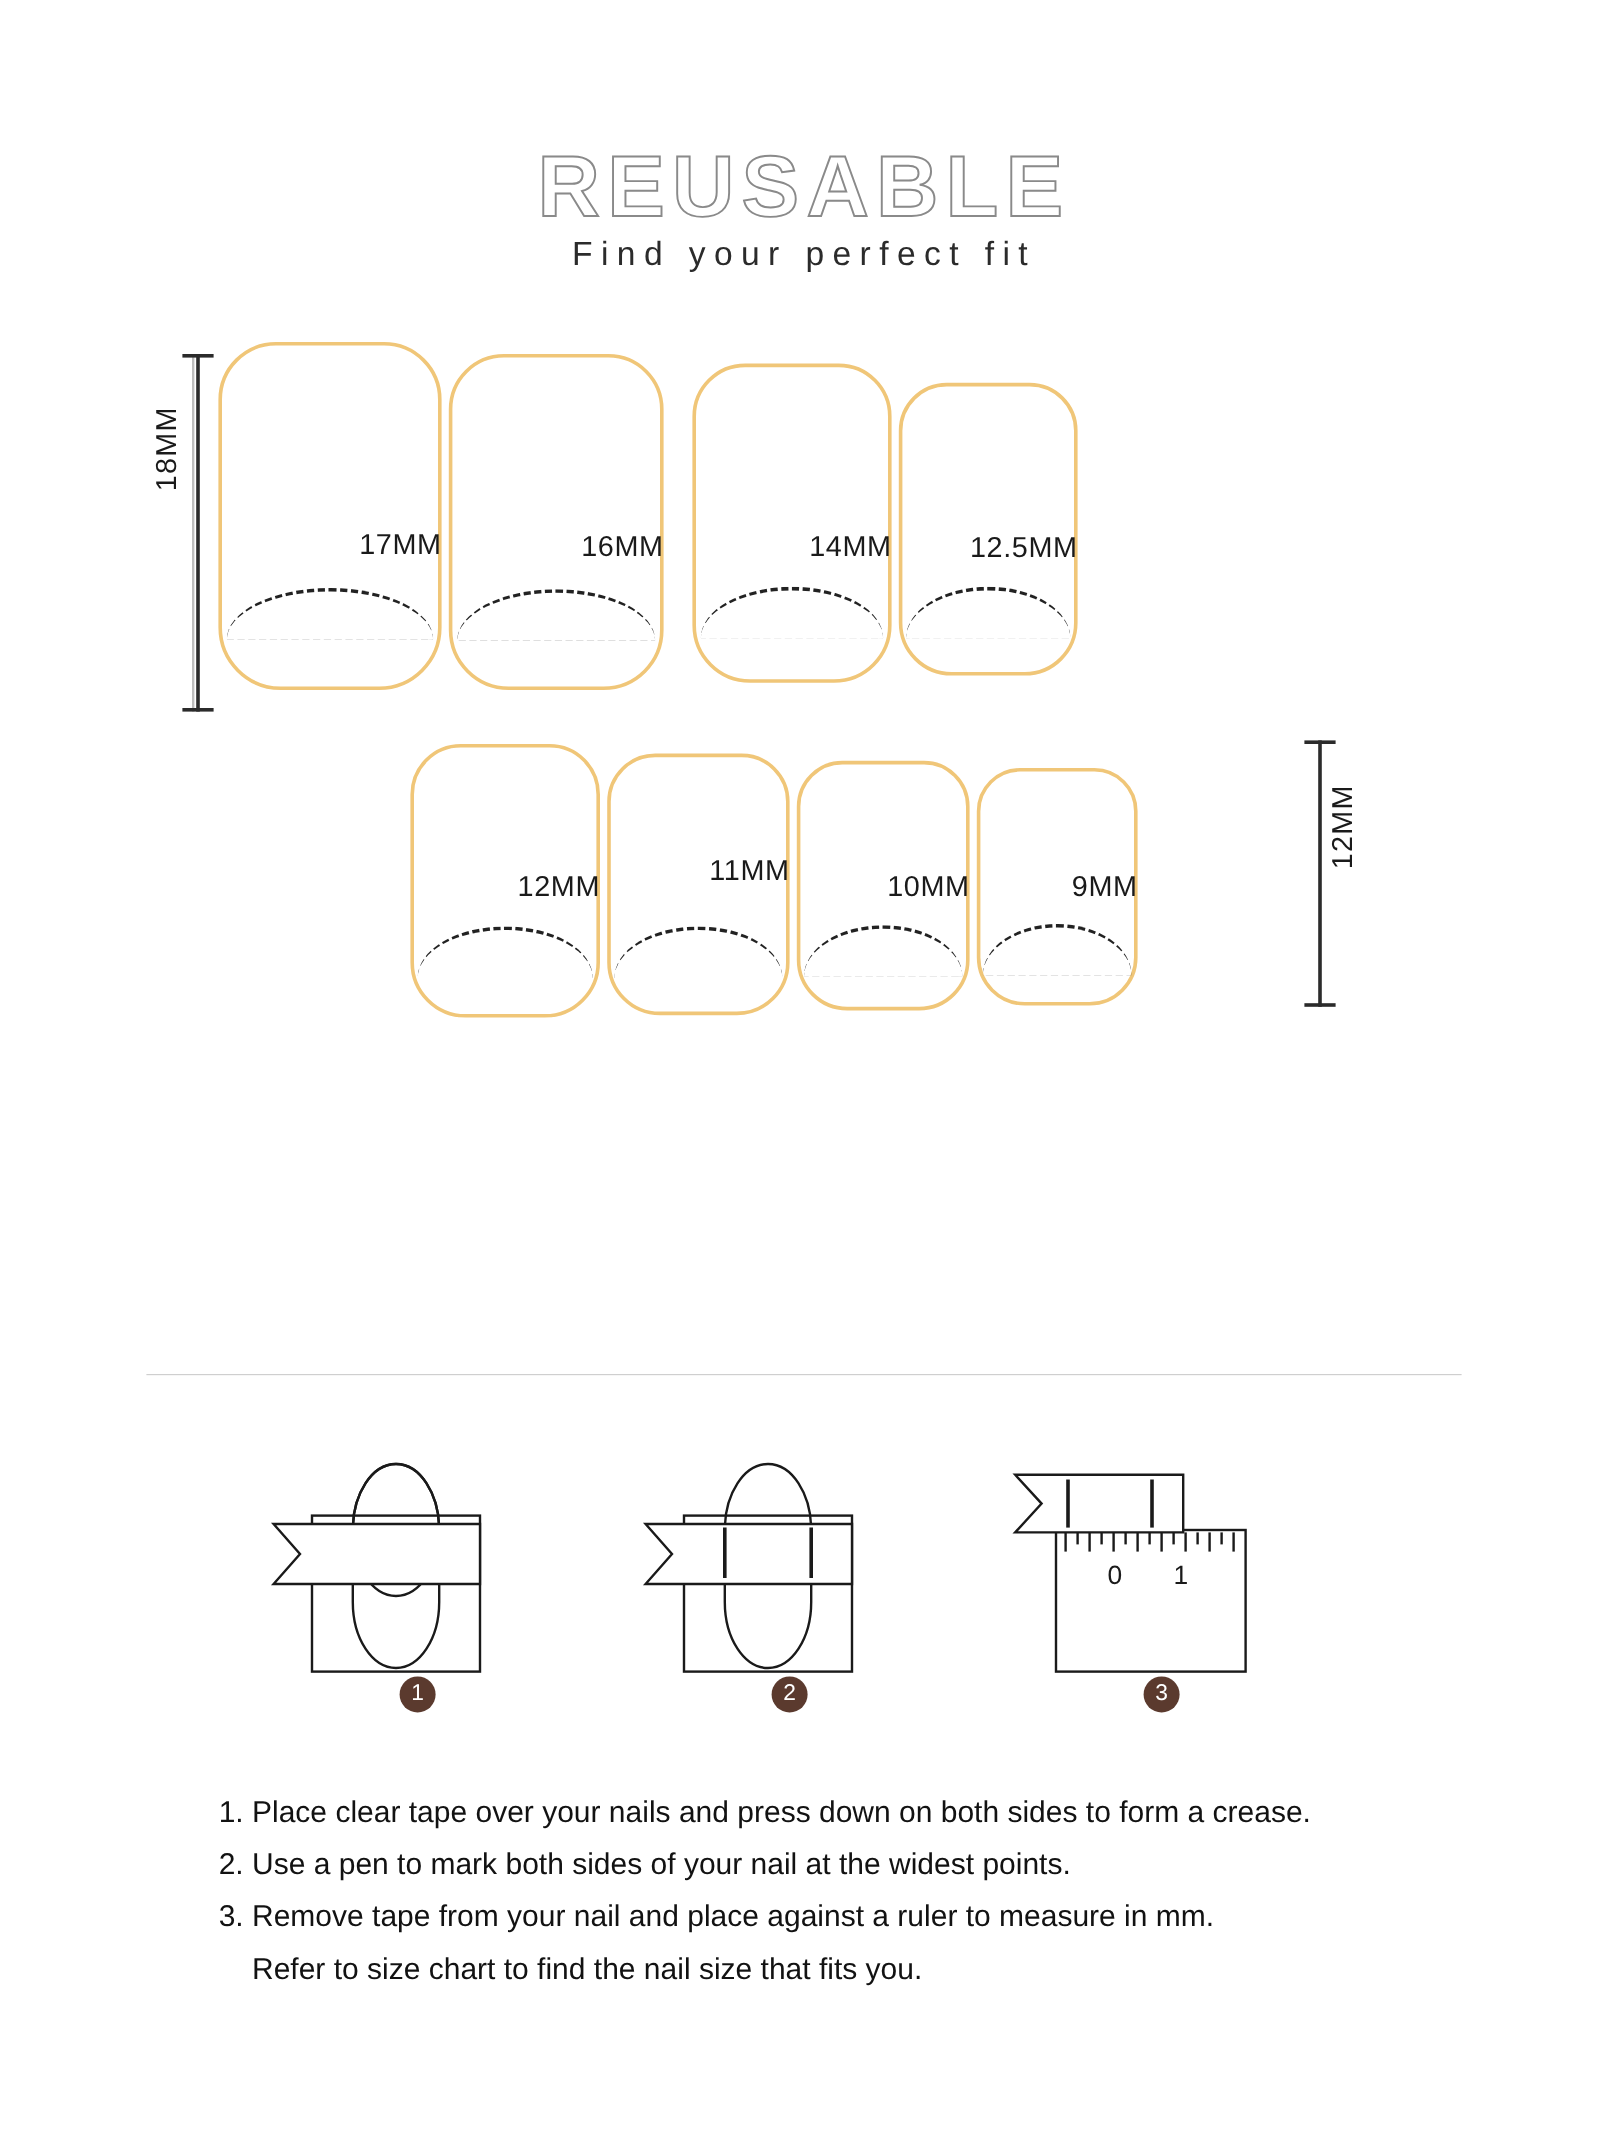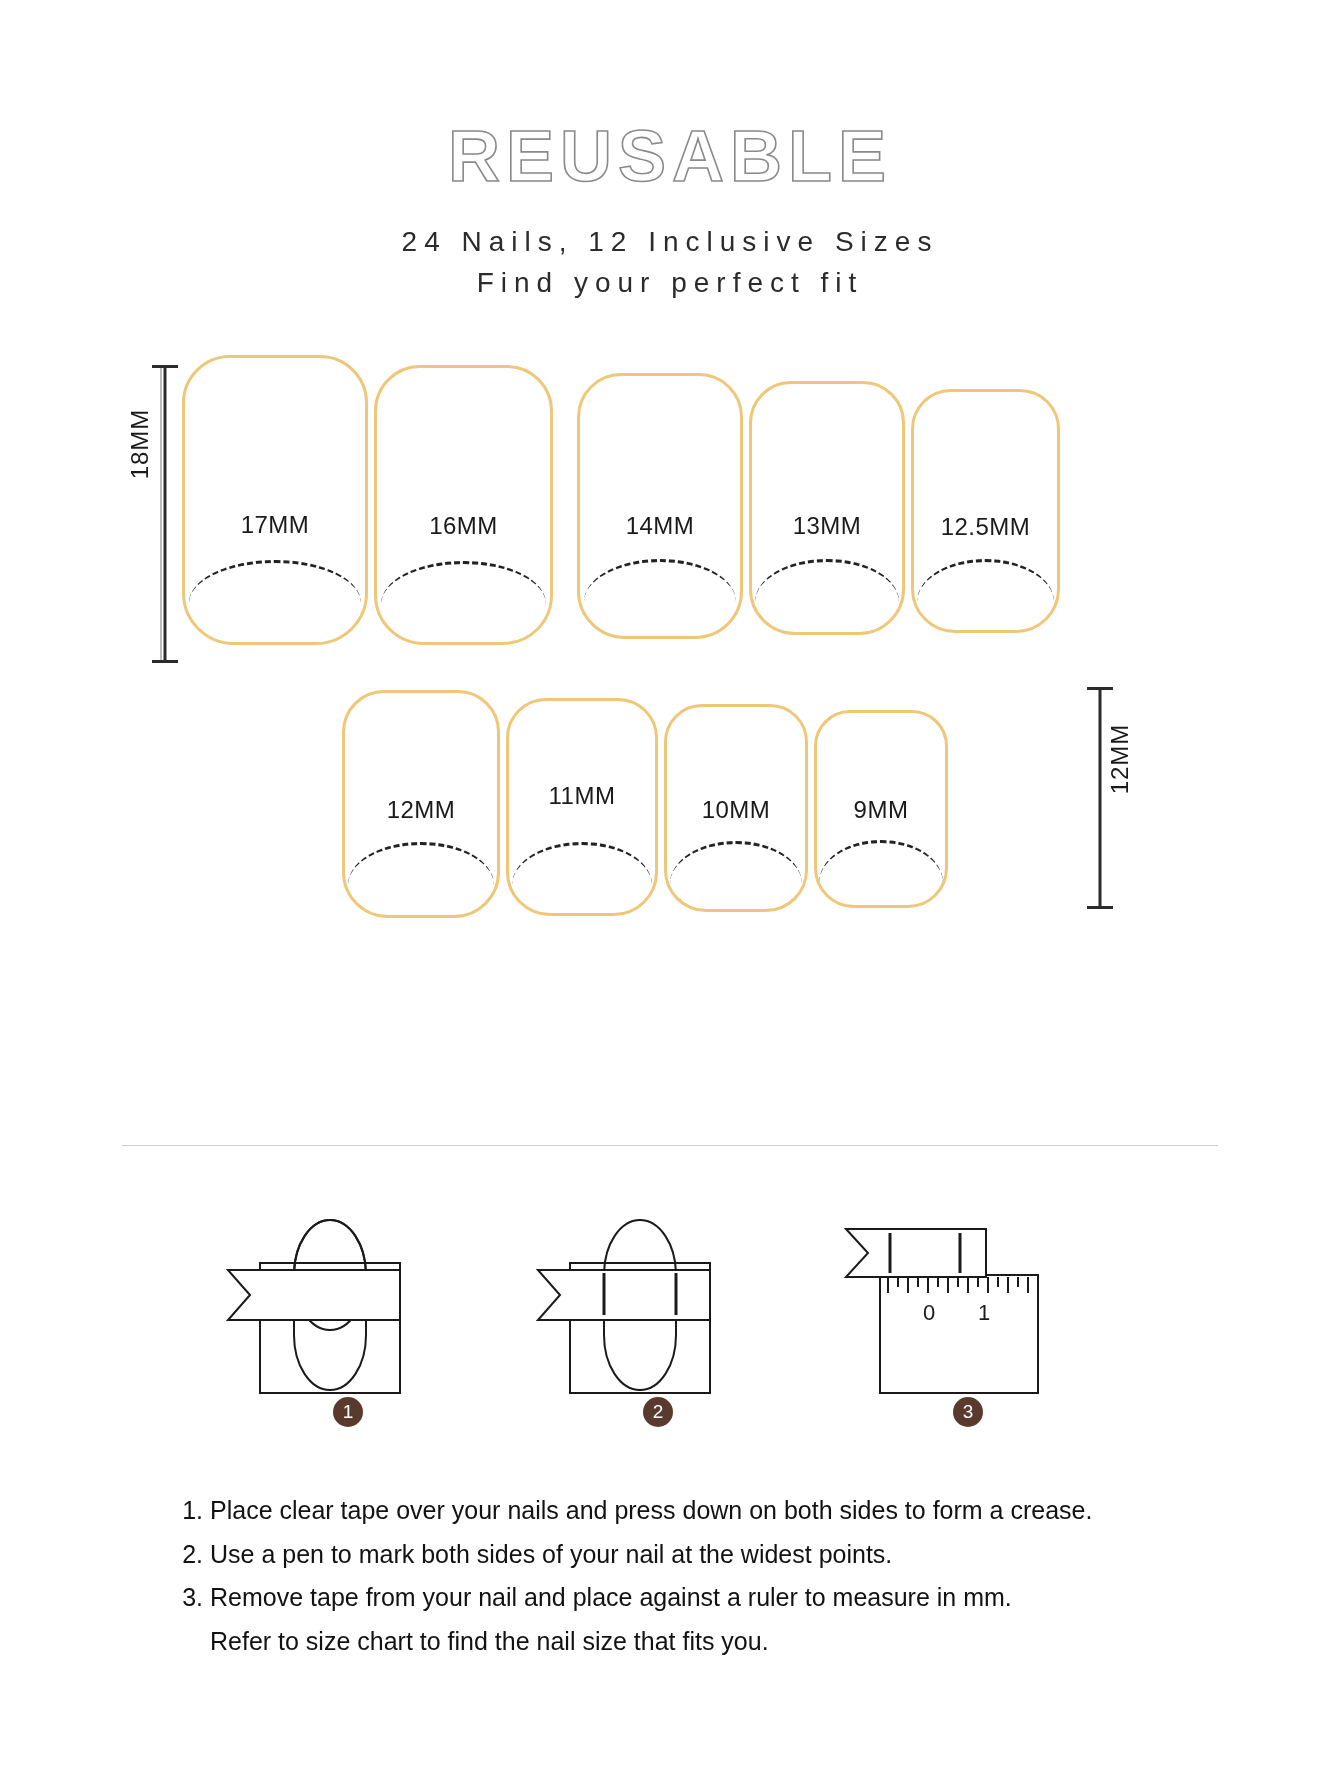--- a/index.html
+++ b/index.html
@@ -75,21 +75,21 @@
     position: relative;
   }
   .nail-shape {
     border: 3px solid #f0c678;
     background: #ffffff;
     position: relative;
   }
   .nail-label {
     position: absolute;
     width: 100%;
-    text-align: center;
+    text-align: right;
     font-size: 24px;
     color: #1a1a1a;
     letter-spacing: 0.5px;
   }
   .cuticle {
     position: absolute;
     left: 4%;
     width: 92%;
     border-top: 3px dashed #222;
     border-radius: 50% / 100% 100% 0 0;
@@ -204,21 +204,20 @@
     margin-left: 30px;
   }
 </style>
 </head>
 <body>
 
 <div class="page">
 
   <div class="header">
     <div class="title-outline">REUSABLE</div>
-    <div class="subtitle">24 Nails, 12 Inclusive Sizes</div>
     <div class="subtitle2">Find your perfect fit</div>
   </div>
 
   <div class="nail-area">
 
     <div class="vbar double" style="left:152px; top:10px; width:26px; height:298px;">
       <div class="line"></div>
       <div class="line2"></div>
       <div class="cap top"></div>
       <div class="cap bottom"></div>
@@ -245,25 +244,20 @@
         <div class="cuticle" style="top:196px;"></div>
         <div class="nail-label" style="top:147px;">16MM</div>
       </div>
 
       <div class="nail" style="margin-right:6px; margin-top:18px;">
         <div class="nail-shape" style="width:160px; height:260px; border-radius:44px 44px 48px 48px;"></div>
         <div class="cuticle" style="top:186px;"></div>
         <div class="nail-label" style="top:139px;">14MM</div>
       </div>
 
-      <div class="nail" style="margin-right:6px; margin-top:26px;">
-        <div class="nail-shape" style="width:150px; height:248px; border-radius:42px 42px 46px 46px;"></div>
-        <div class="cuticle" style="top:178px;"></div>
-        <div class="nail-label" style="top:131px;">13MM</div>
-      </div>
 
       <div class="nail" style="margin-top:34px;">
         <div class="nail-shape" style="width:143px; height:238px; border-radius:40px 40px 44px 44px;"></div>
         <div class="cuticle" style="top:170px;"></div>
         <div class="nail-label" style="top:124px;">12.5MM</div>
       </div>
 
     </div>
 
     <div class="nail-row row2">

